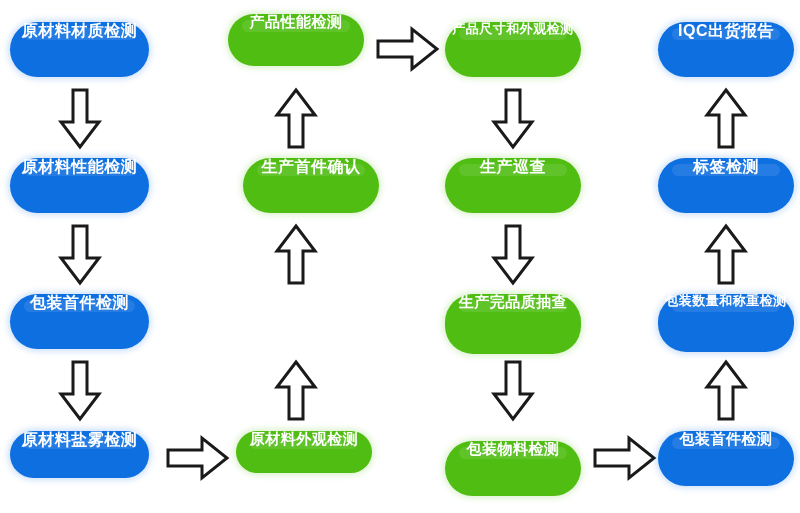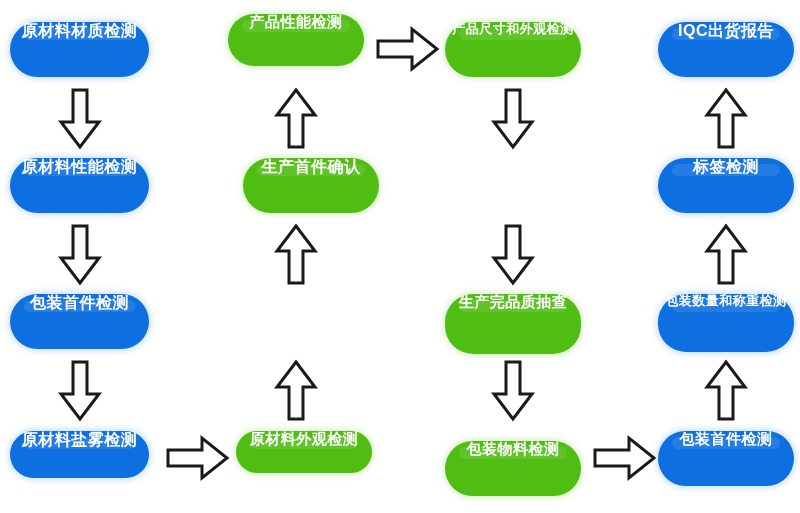--- a/index.html
+++ b/index.html
@@ -166,20 +166,23 @@
   <div class="node green fs-13" style="left:445px; top:22px; width:136px; height:55px;">
     <span class="node-label">产品尺寸和外观检测</span>
   </div>
 
   <div class="arrow" style="left:490px; top:88px;">
     <svg width="46" height="62" viewBox="0 0 46 62" aria-hidden="true">
       <polygon points="16,2 30,2 30,34 42,34 23,59 4,34 16,34"></polygon>
     </svg>
   </div>
 
+  <div class="node green fs-16" style="left:445px; top:158px; width:136px; height:55px;">
+    <span class="node-label">生产巡查</span>
+  </div>
 
   <div class="arrow" style="left:490px; top:224px;">
     <svg width="46" height="62" viewBox="0 0 46 62" aria-hidden="true">
       <polygon points="16,2 30,2 30,34 42,34 23,59 4,34 16,34"></polygon>
     </svg>
   </div>
 
   <div class="node green fs-15" style="left:445px; top:294px; width:136px; height:60px;">
     <span class="node-label">生产完品质抽查</span>
   </div>

